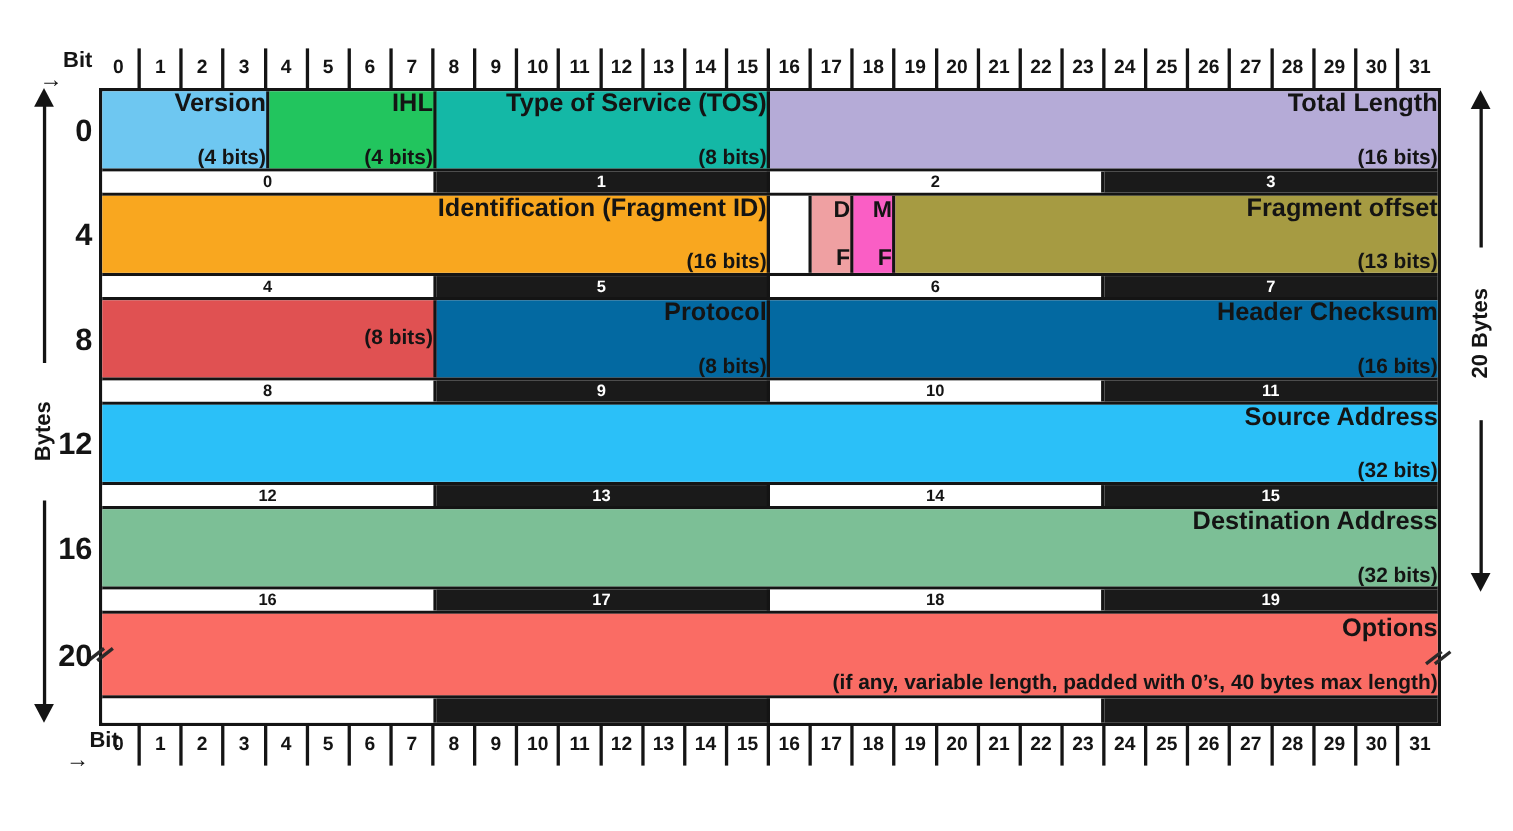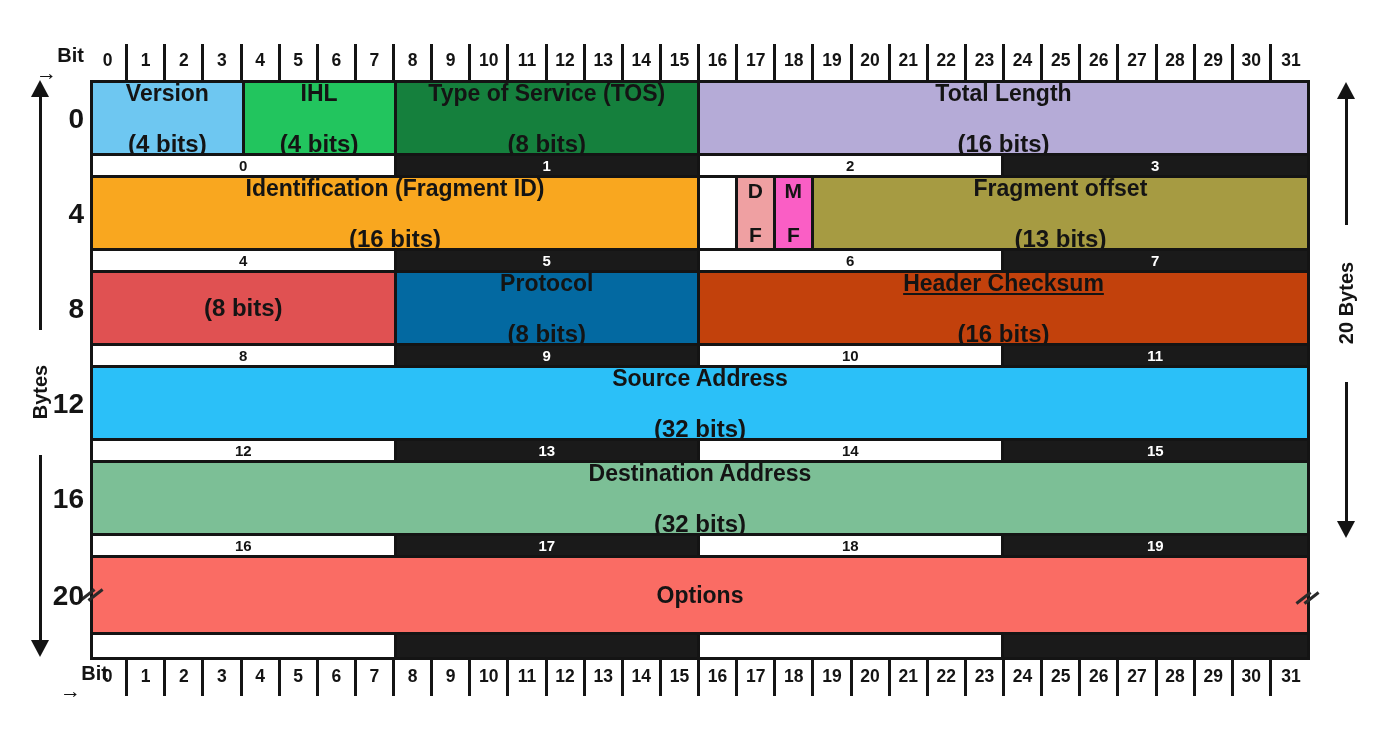--- a/index.html
+++ b/index.html
@@ -20,25 +20,25 @@
   .ruler.bottom .ruler-bitlabel{left:-34px;top:3px;}
 
   
   #ipv4-table{position:absolute;left:90px;top:80px;width:1220px;box-sizing:border-box;
     border:3px solid #141414;background:#fff;}
   .field-row{display:flex;box-sizing:border-box;height:73px;border-bottom:3px solid #141414;}
   .field-row.tall{height:77px;}
   .field-row:last-child{border-bottom:none;}
   .strip-row{display:flex;box-sizing:border-box;height:22px;border-bottom:3px solid #141414;}
   .strip-row:last-child{border-bottom:none;}
-  .field-cell{box-sizing:border-box;display:flex;flex-direction:column;align-items:center;
+  .field-cell{box-sizing:border-box;display:flex;flex-direction:column;align-items:flex-end;
     justify-content:center;text-align:center;overflow:hidden;gap:24px;}
   .field-cell:not(:last-child){border-right:3px solid #141414;}
   .field-title{font-size:23px;line-height:27px;color:#141414;}
-  .field-sub{font-size:24px;line-height:26px;color:#141414;}
+  .field-sub{font-size:19px;line-height:26px;color:#141414;}
   .field-cell.flag .field-title,.field-cell.flag .field-sub{font-size:21px;line-height:20px;}
   .strip-seg{flex:0 0 25%;box-sizing:border-box;text-align:center;font-size:15px;line-height:19px;}
   .strip-seg.w{background:#ffffff;color:#141414;}
   .strip-seg.b{background:#1a1a1a;color:#ffffff;}
   .strip-seg:not(:last-child){border-right:3px solid #141414;}
 
   
   .offset-label{position:absolute;left:18px;width:66px;text-align:right;
     font-size:28px;line-height:28px;transform:translateY(-50%);}
   .axis-line{position:absolute;width:3px;background:#141414;}
@@ -104,21 +104,21 @@
   <div id="ipv4-table">
       <div class="field-row">
         <div class="field-cell" style="flex: 0 0 12.5%; background: rgb(110, 199, 241);">
           <div class="field-title">Version</div>
           <div class="field-sub">(4 bits)</div>
         </div>
         <div class="field-cell" style="flex: 0 0 12.5%; background: #22c55e;">
           <div class="field-title">IHL</div>
           <div class="field-sub">(4 bits)</div>
         </div>
-        <div class="field-cell" style="flex: 0 0 25%; background: #15803d;">
+        <div class="field-cell" style="flex: 0 0 25%; background: #14b8a6;">
           <div class="field-title">Type of Service (TOS)</div>
           <div class="field-sub">(8 bits)</div>
         </div>
         <div class="field-cell" style="flex: 0 0 50%; background: rgb(181, 171, 215);">
           <div class="field-title">Total Length</div>
           <div class="field-sub">(16 bits)</div>
         </div>
       </div>
       <div class="strip-row">
         <div class="strip-seg w">0</div>
@@ -152,21 +152,21 @@
         <div class="strip-seg b">7</div>
       </div>
       <div class="field-row">
         <div class="field-cell" style="flex: 0 0 25%; background: rgb(224, 81, 82);">
           <div class="field-sub">(8 bits)</div>
         </div>
         <div class="field-cell" style="flex: 0 0 25%; background: #0369a1;">
           <div class="field-title">Protocol</div>
           <div class="field-sub">(8 bits)</div>
         </div>
-        <div class="field-cell" style="flex: 0 0 50%; background: #c2410c; text-decoration: underline;">
+        <div class="field-cell" style="flex: 0 0 50%; background: #0369a1;">
           <div class="field-title">Header Checksum</div>
           <div class="field-sub">(16 bits)</div>
         </div>
       </div>
       <div class="strip-row">
         <div class="strip-seg w">8</div>
         <div class="strip-seg b">9</div>
         <div class="strip-seg w">10</div>
         <div class="strip-seg b">11</div>
       </div>
@@ -190,20 +190,21 @@
       </div>
       <div class="strip-row">
         <div class="strip-seg w">16</div>
         <div class="strip-seg b">17</div>
         <div class="strip-seg w">18</div>
         <div class="strip-seg b">19</div>
       </div>
       <div class="field-row tall">
         <div class="field-cell" style="flex: 0 0 100%; background: rgb(250, 108, 100);">
           <div class="field-title">Options</div>
+          <div class="field-sub">(if any, variable length, padded with 0’s, 40 bytes max length)</div>
         </div>
       </div>
       <div class="strip-row">
         <div class="strip-seg w"></div>
         <div class="strip-seg b"></div>
         <div class="strip-seg w"></div>
         <div class="strip-seg b"></div>
       </div>
     </div>
 

